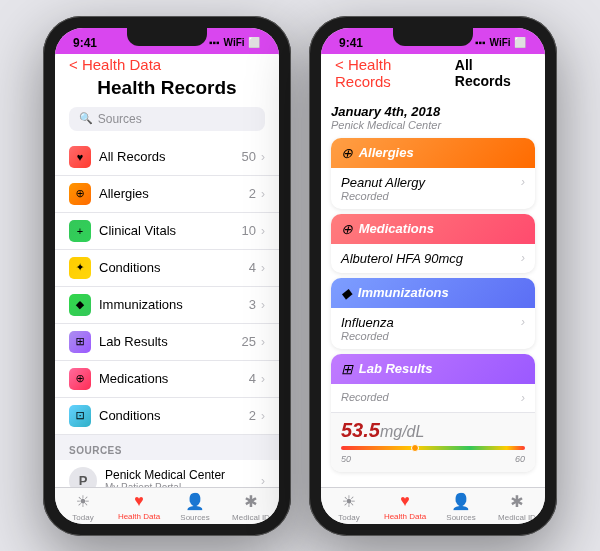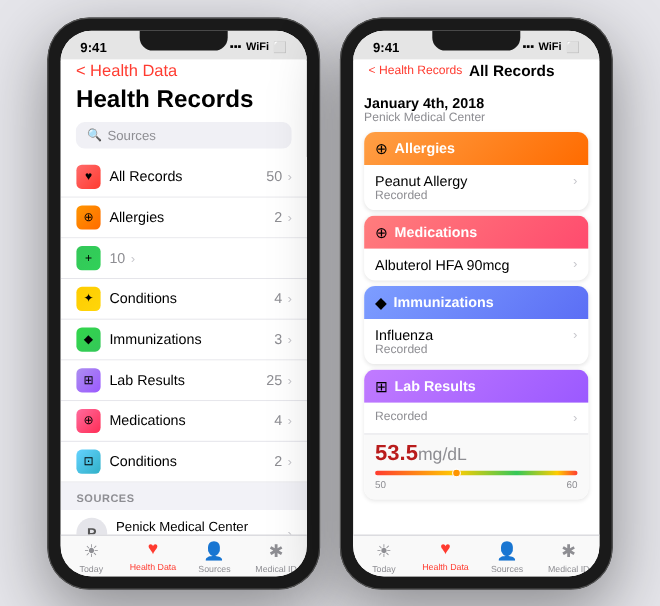--- a/index.html
+++ b/index.html
@@ -40,21 +40,21 @@
     
     .status-bar {
       display: flex;
       justify-content: space-between;
       align-items: center;
       padding: 8px 18px 4px;
       font-size: 11px;
       font-weight: 600;
       color: #000;
       flex-shrink: 0;
-      background: #e5e5e5;
+      background: #d946ef;
     }
     .status-time { font-size: 12px; font-weight: 700; }
     .status-icons { display: flex; align-items: center; gap: 4px; font-size: 10px; }
     
     .notch {
       position: absolute;
       top: 12px;
       left: 50%;
       transform: translateX(-50%);
       width: 80px;
@@ -64,25 +64,26 @@
       z-index: 10;
     }
     
     .nav-back {
       font-size: 15px;
       color: #ff3b30;
       padding: 2px 14px 2px;
       flex-shrink: 0;
     }
     .page-title {
-      font-size: 22px;
+      font-size: 19px;
       font-weight: 700;
       padding: 2px 14px 8px;
       color: #000;
       flex-shrink: 0;
+      text-align: center;
     }
     .search-bar {
       margin: 0 14px 8px;
       background: #f0f0f5;
       border-radius: 8px;
       padding: 5px 10px;
       display: flex;
       align-items: center;
       gap: 5px;
       flex-shrink: 0;
@@ -179,23 +180,23 @@
     .tab-label { font-size: 8px; color: #8e8e93; }
     .tab-label.active { color: #ff3b30; }
     
     .screen2-header {
       display: flex;
       align-items: center;
       padding: 2px 14px 6px;
       flex-shrink: 0;
       gap: 6px;
     }
-    .screen2-back { font-size: 11px; color: #ff3b30; }
+    .screen2-back { font-size: 15px; color: #ff3b30; }
     .screen2-title { font-size: 14px; font-weight: 600; color: #000; }
-    .records-list { flex: 1; overflow-y: auto; padding: 0 10px; }
+    .records-list { flex: 1; overflow-y: auto; padding: 0 10px; font-style: italic; }
     .date-header {
       padding: 8px 0 2px;
     }
     .date-text { font-size: 13px; font-weight: 600; color: #000; }
     .hospital-text { font-size: 11px; color: #8e8e93; }
     .record-card {
       background: #fff;
       border-radius: 10px;
       margin: 5px 0;
       overflow: hidden;
@@ -291,20 +292,21 @@
           <span class="chevron">›</span>
         </div>
         <div class="list-item">
           <div class="list-item-icon allergies-icon">⊕</div>
           <span class="list-item-label">Allergies</span>
           <span class="list-item-count">2</span>
           <span class="chevron">›</span>
         </div>
         <div class="list-item">
           <div class="list-item-icon vitals-icon">+</div>
+          <span class="list-item-label">Clinical Vitals</span>
           <span class="list-item-count">10</span>
           <span class="chevron">›</span>
         </div>
         <div class="list-item">
           <div class="list-item-icon conditions-icon">✦</div>
           <span class="list-item-label">Conditions</span>
           <span class="list-item-count">4</span>
           <span class="chevron">›</span>
         </div>
         <div class="list-item">

